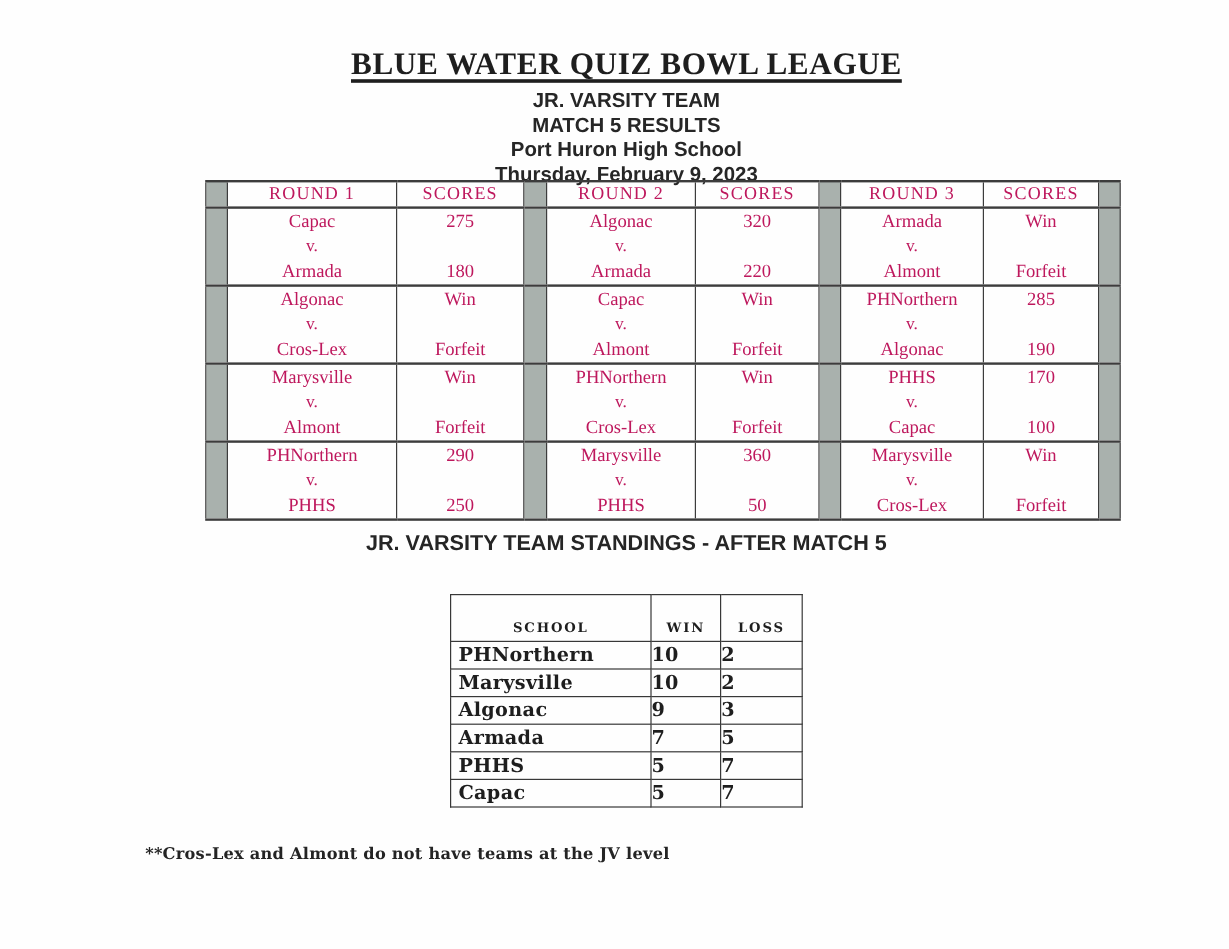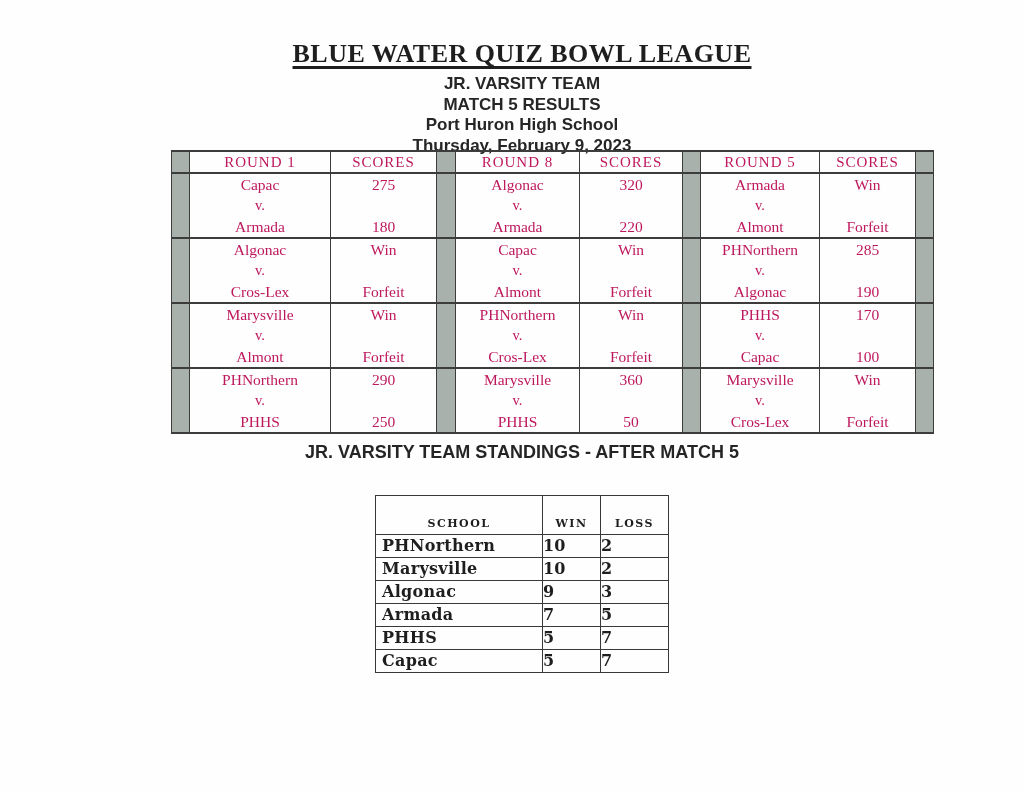--- a/index.html
+++ b/index.html
@@ -173,24 +173,24 @@
         <col style="width:119px">
         <col style="width:96px">
       <col style="width:18px">
     </colgroup>
     <tbody>
         <tr class="hdr">
       <td class="sep"></td>
       <th>ROUND 1</th>
       <th>SCORES</th>
       <td class="sep"></td>
-      <th>ROUND 8</th>
+      <th>ROUND 2</th>
       <th>SCORES</th>
       <td class="sep"></td>
-      <th>ROUND 5</th>
+      <th>ROUND 3</th>
       <th>SCORES</th>
       <td class="sep"></td>
     </tr>
 
     <tr class="data">
       <td class="sep"></td>
       <td>
         <div class="cell-line">Capac</div>
         <div class="cell-line vs">v.</div>
         <div class="cell-line">Armada</div>
@@ -378,14 +378,15 @@
       <td class="num">7</td>
     </tr>
     <tr>
       <td class="school">Capac</td>
       <td class="num">5</td>
       <td class="num">7</td>
     </tr>
   </tbody>
     </table>
 
+  <div class="footnote">**Cros-Lex and Almont do not have teams at the JV level</div>
 
 </div>
 
 </body></html>

